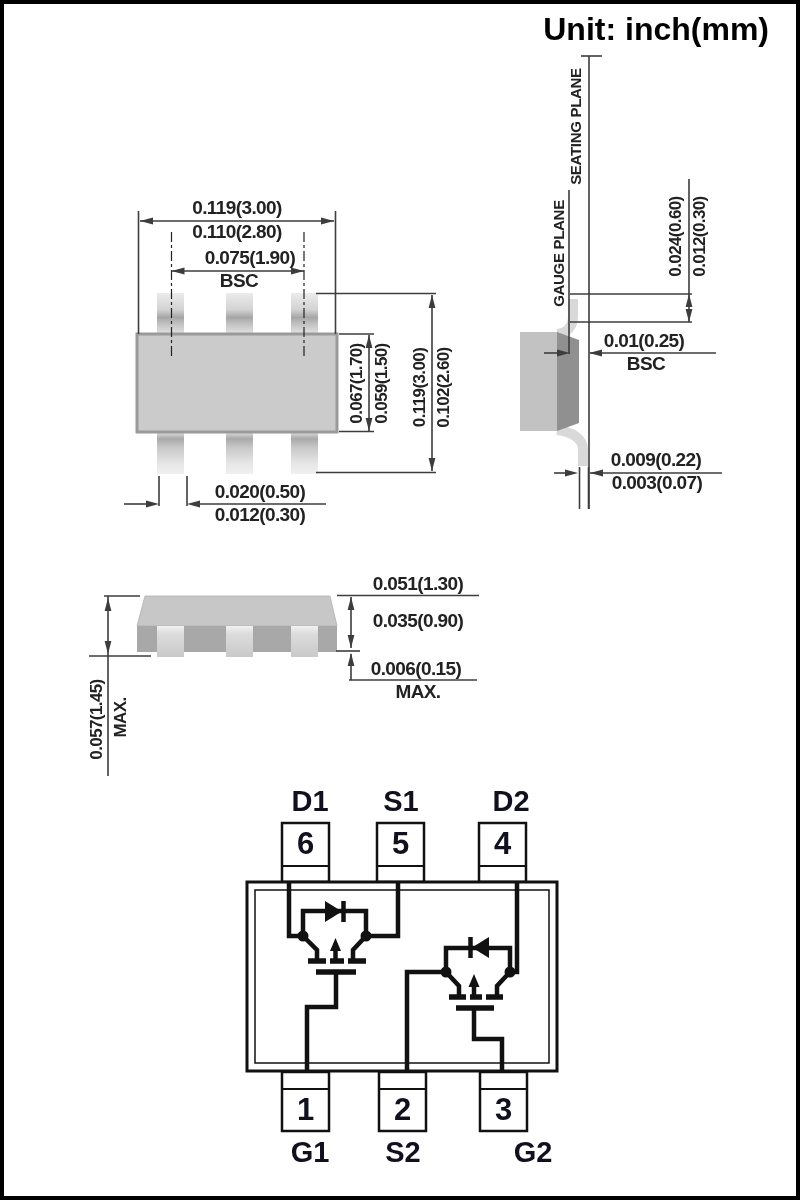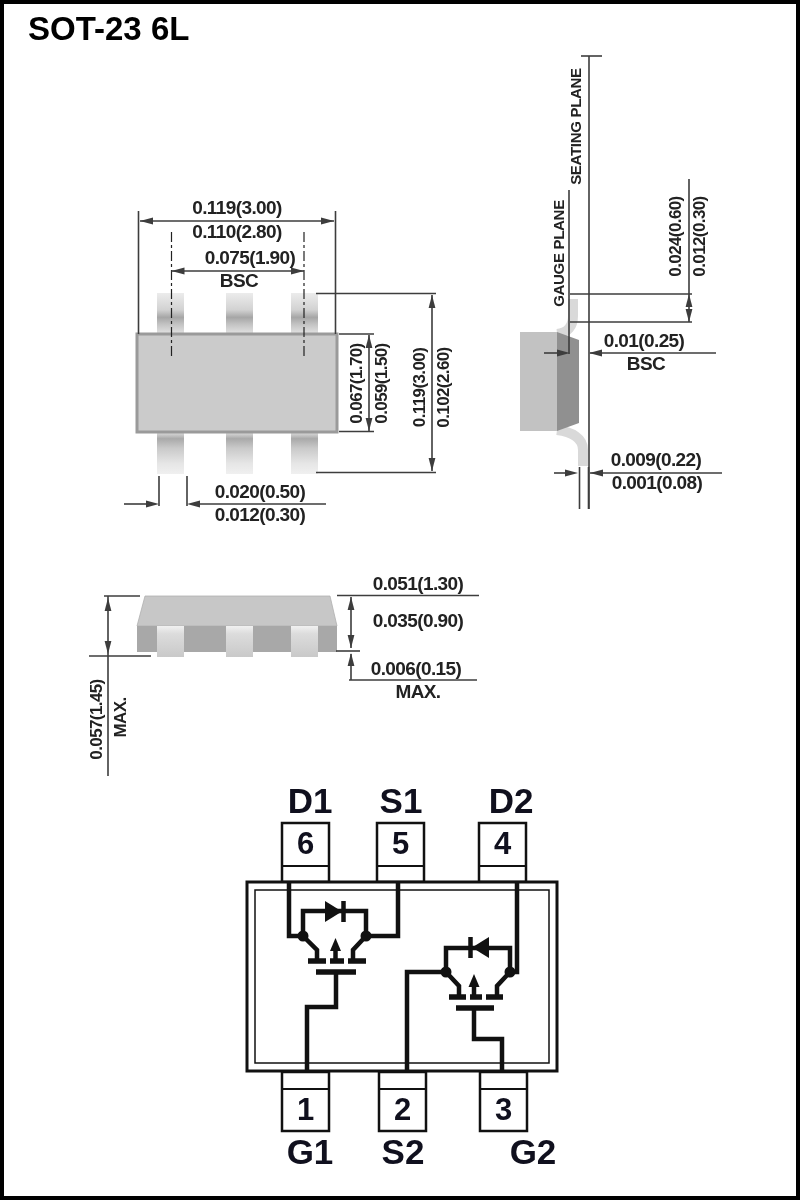--- a/index.html
+++ b/index.html
@@ -10,21 +10,21 @@
   .title{font-size:33px;font-weight:bold;color:#000;white-space:nowrap;}
   .unit{font-size:32px;font-weight:bold;color:#000;text-align:right;white-space:nowrap;}
   .dim{font-size:19px;font-weight:bold;color:#222;letter-spacing:-0.6px;text-align:center;
        width:160px;white-space:nowrap;}
   .rot{display:flex;align-items:center;justify-content:center;font-size:17px;font-weight:bold;
        color:#222;letter-spacing:-0.6px;transform:rotate(-90deg);white-space:nowrap;height:19px;}
   .plane{font-size:15px;font-weight:bold;color:#222;letter-spacing:-0.3px;}
   .pin-num{width:47px;height:38px;display:flex;align-items:center;justify-content:center;
            font-size:31px;font-weight:bold;color:#10101e;}
   .pin-label{width:62px;height:30px;display:flex;align-items:center;justify-content:center;
-             font-size:35px;font-weight:bold;color:#10101e;}
+             font-size:29px;font-weight:bold;color:#10101e;}
 </style>
 </head>
 <body>
 
 <div class="page">
 
   <svg width="792" height="1192" viewBox="0 0 792 1192">
     <defs>
       <linearGradient id="gpt" x1="0" y1="0" x2="0" y2="1">
         <stop offset="0%" stop-color="#ececec"></stop>
@@ -205,41 +205,41 @@
         <path d="M506,968 L493,982 V991"></path>
         <path d="M445,993 H462 M466,993 H478 M482,993 H499" stroke-width="5.5"></path>
         <path d="M470,993 V980"></path>
         <polygon points="470,970 464.5,983 475.5,983" fill="#111" stroke="none"></polygon>
         <path d="M452,1004 H490" stroke-width="5.5"></path>
         <path d="M470,1006 V1035 H498 V1067"></path>
       </g>
     </g>
   </svg>
 
-  <div class="abs title" style="left:24px;top:6px;">SOT-23 6L</div>
+  <div class="abs unit" style="left:460px;top:7px;width:305px;">Unit: inch(mm)</div>
 
   <div class="abs dim" style="left:153px;top:193px;">0.119(3.00)</div>
   <div class="abs dim" style="left:153px;top:217px;">0.110(2.80)</div>
   <div class="abs dim" style="left:166px;top:243px;">0.075(1.90)</div>
   <div class="abs dim" style="left:155px;top:266px;">BSC</div>
   <div class="abs rot" style="left:297px;top:370px;width:110px;">0.067(1.70)</div>
   <div class="abs rot" style="left:322px;top:370px;width:110px;">0.059(1.50)</div>
   <div class="abs rot" style="left:360px;top:374px;width:110px;">0.119(3.00)</div>
   <div class="abs rot" style="left:384px;top:374px;width:110px;">0.102(2.60)</div>
   <div class="abs dim" style="left:176px;top:477px;">0.020(0.50)</div>
   <div class="abs dim" style="left:176px;top:500px;">0.012(0.30)</div>
 
   <div class="abs rot plane" style="left:501px;top:113px;width:140px;">SEATING PLANE</div>
   <div class="abs rot plane" style="left:489px;top:240px;width:130px;">GAUGE PLANE</div>
   <div class="abs rot" style="left:615px;top:223px;width:112px;">0.024(0.60)</div>
   <div class="abs rot" style="left:639px;top:223px;width:112px;">0.012(0.30)</div>
   <div class="abs dim" style="left:560px;top:326px;">0.01(0.25)</div>
   <div class="abs dim" style="left:562px;top:349px;">BSC</div>
   <div class="abs dim" style="left:572px;top:445px;">0.009(0.22)</div>
-  <div class="abs dim" style="left:573px;top:468px;">0.001(0.08)</div>
+  <div class="abs dim" style="left:573px;top:468px;">0.003(0.07)</div>
 
   <div class="abs rot" style="left:32px;top:706px;width:120px;">0.057(1.45)</div>
   <div class="abs rot" style="left:86px;top:704px;width:60px;">MAX.</div>
   <div class="abs dim" style="left:334px;top:569px;">0.051(1.30)</div>
   <div class="abs dim" style="left:334px;top:592px;margin-top:14px;">0.035(0.90)</div>
   <div class="abs dim" style="left:332px;top:654px;">0.006(0.15)</div>
   <div class="abs dim" style="left:334px;top:677px;">MAX.</div>
 
   <div class="abs pin-label" style="left:275px;top:782px;">D1</div>
   <div class="abs pin-label" style="left:366px;top:782px;text-align:right;">S1</div>

